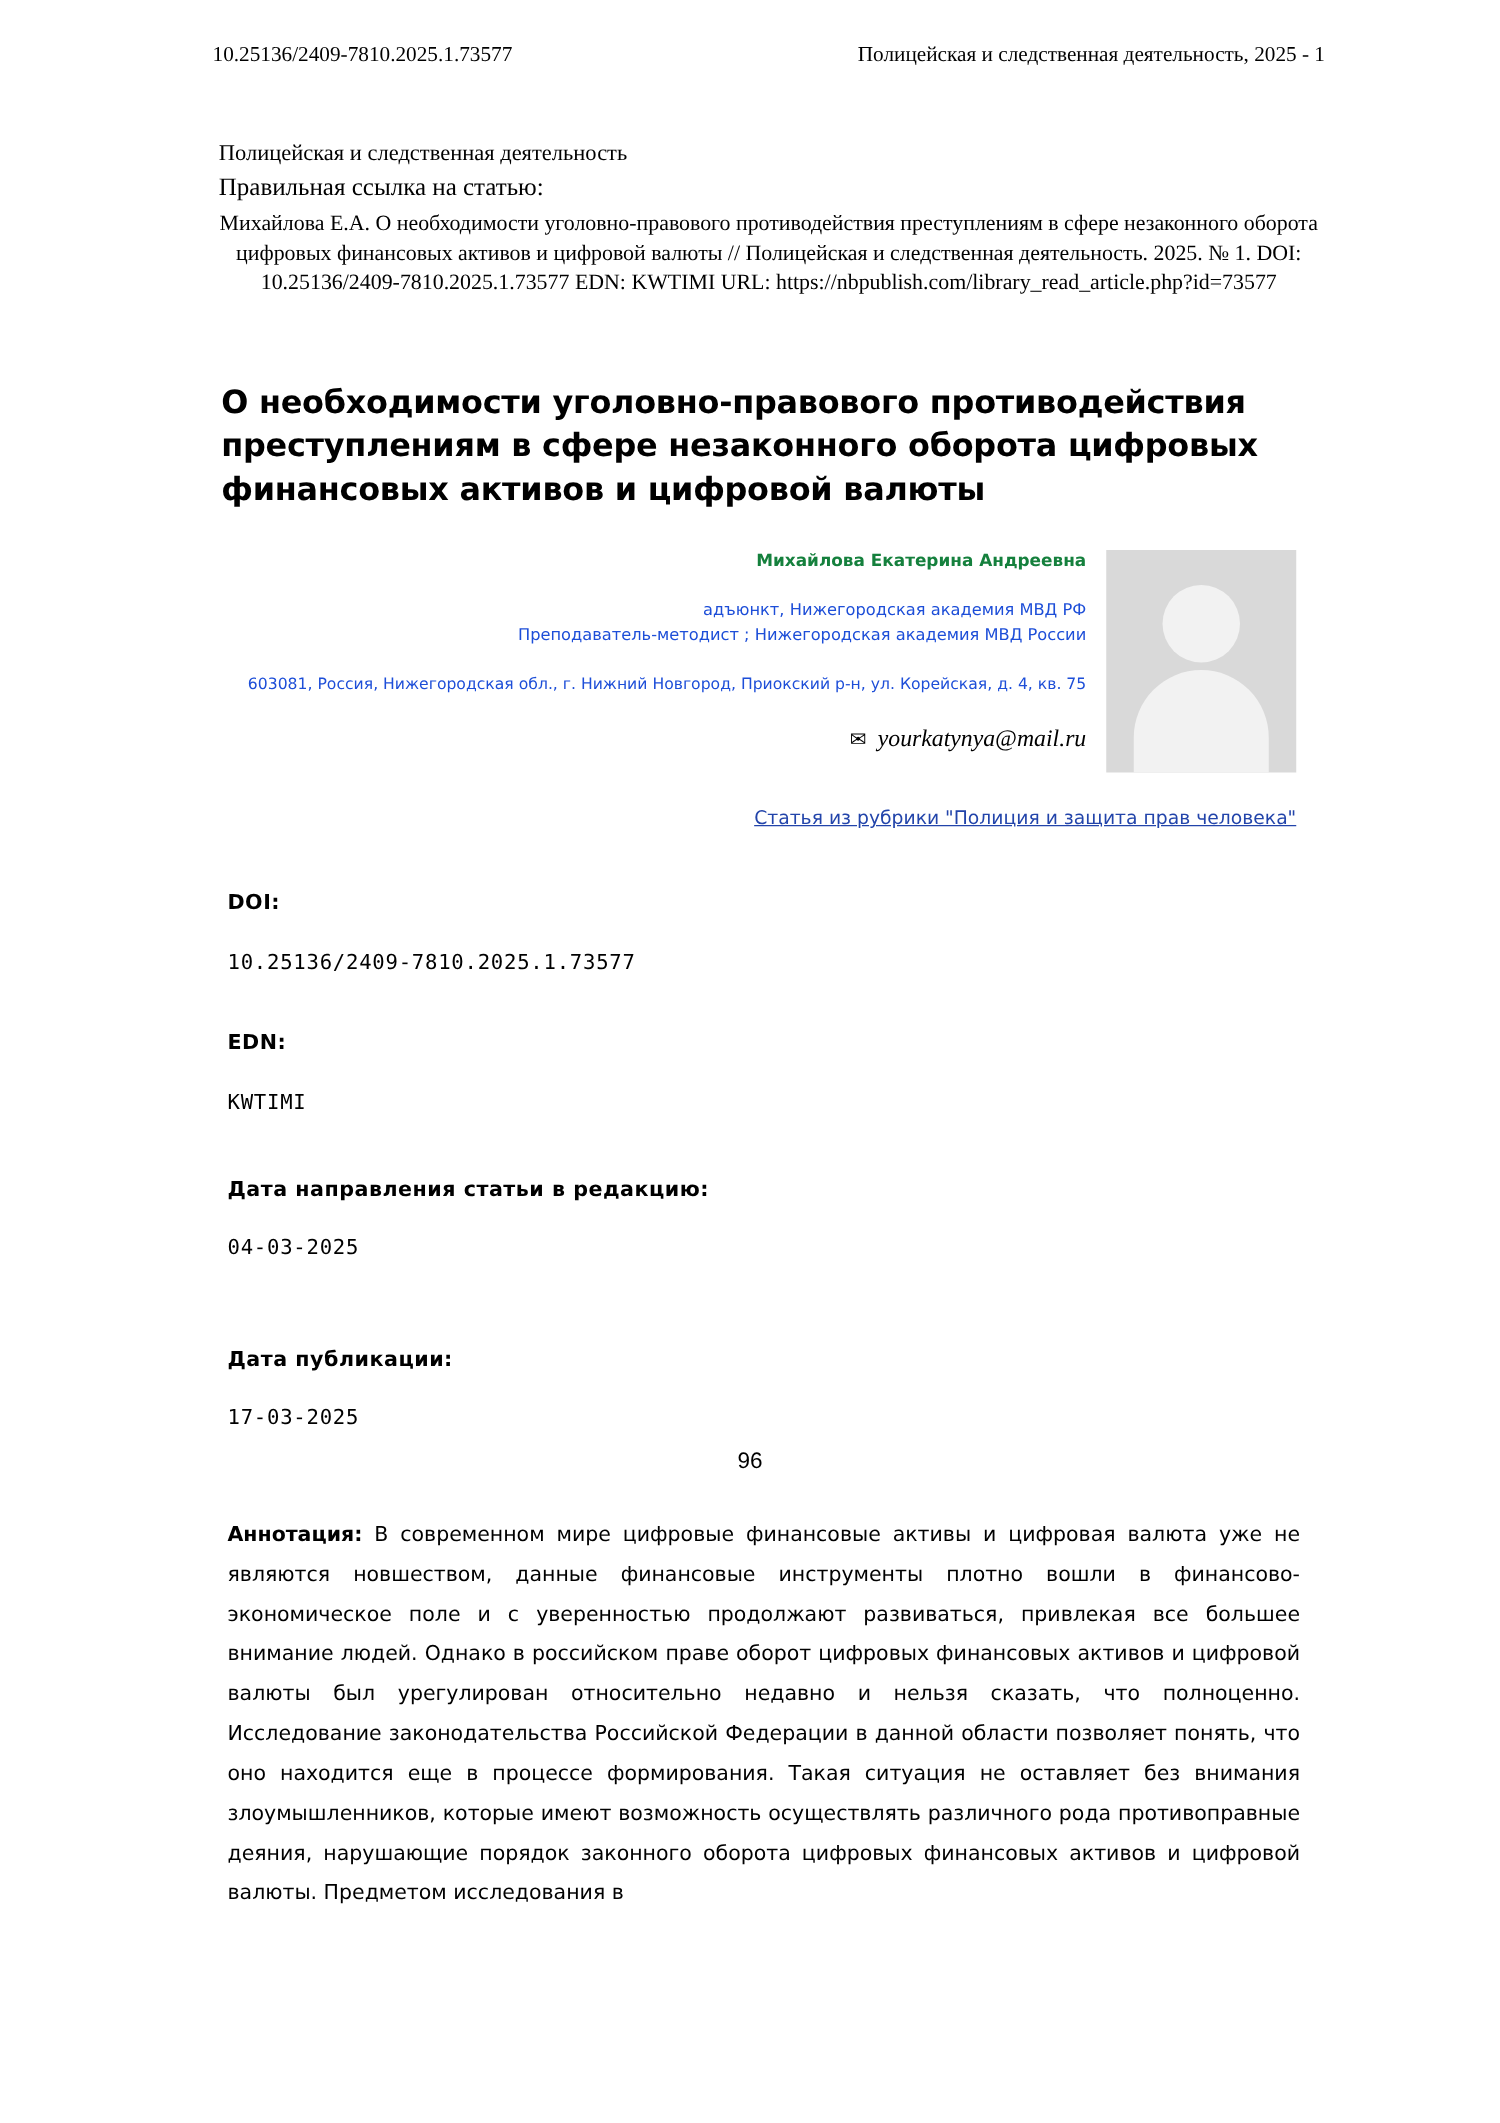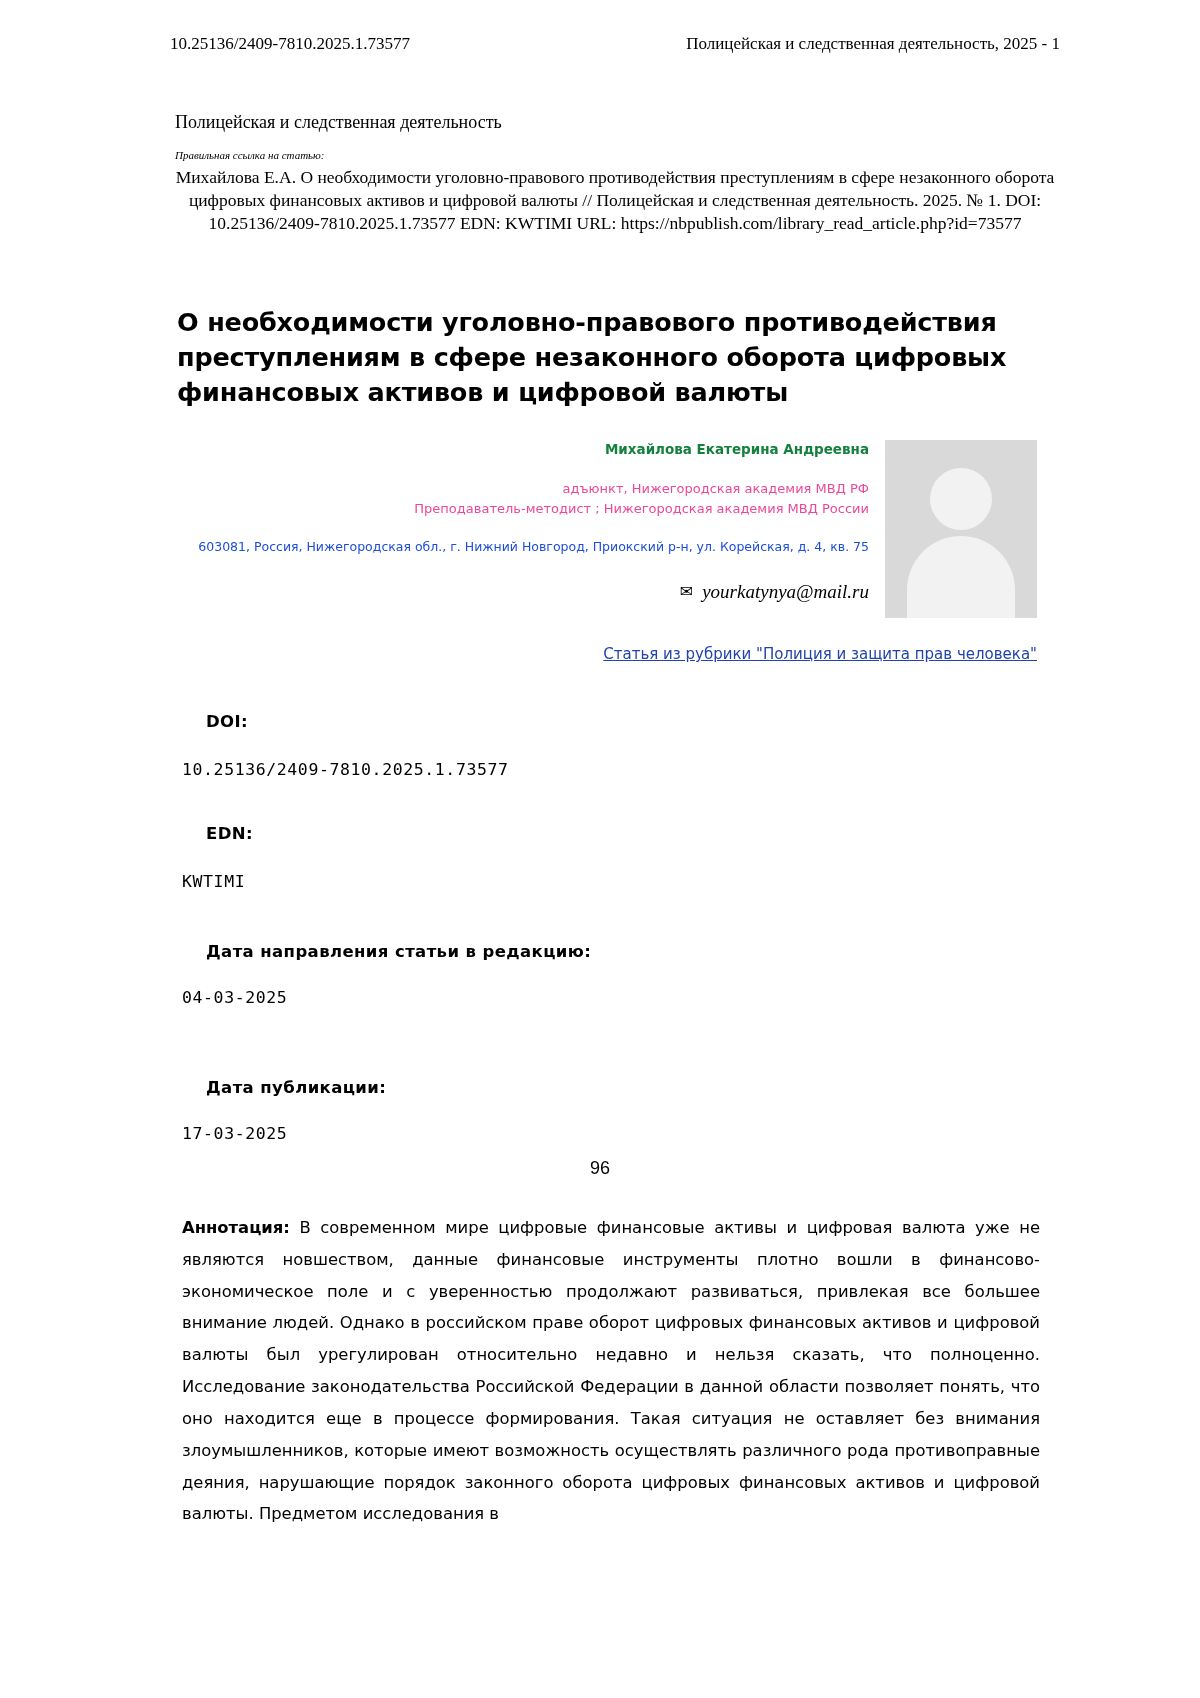--- a/index.html
+++ b/index.html
@@ -44,24 +44,23 @@
     top: 110px;
     left: 175px;
     width: 880px;
     font-family: "Liberation Serif", serif;
   }
   .citation .journal-name {
     font-size: 18px;
     line-height: 1.35;
   }
   .citation .howto {
-    font-size: 11px;
-    font-style: italic;
+    font-size: 20px;
     line-height: 1.5;
-    margin-top: 13px;
+    margin-top: 1px;
   }
   .citation .cite-text {
     font-size: 17.5px;
     line-height: 1.33;
     margin-top: 2px;
     text-align: center;
   }
 
   
   .title {
@@ -122,21 +121,21 @@
     font-family: "DejaVu Sans", sans-serif;
   }
   .author-name {
     font-size: 13.5px;
     font-weight: bold;
     color: #15803d;
     line-height: 1.4;
   }
   .author-role {
     font-size: 13px;
-    color: #ec4899;
+    color: #1d4ed8;
     line-height: 1.55;
     margin-top: 20px;
   }
   .author-address {
     font-size: 12.5px;
     color: #1d4ed8;
     line-height: 1.5;
     margin-top: 19px;
   }
   .author-email {
@@ -173,21 +172,20 @@
   .meta {
     position: absolute;
     left: 182px;
     width: 860px;
   }
   .meta-label {
     font-family: "DejaVu Sans", sans-serif;
     font-size: 16.5px;
     font-weight: bold;
     letter-spacing: 0.4px;
-    margin-left: 24px;
   }
   .meta-value {
     font-family: "DejaVu Sans Mono", monospace;
     font-size: 16.5px;
     letter-spacing: 0.6px;
   }
   #doi-label   { top: 712px; }
   #doi-value   { top: 760px; }
   #edn-label   { top: 824px; }
   #edn-value   { top: 872px; }

